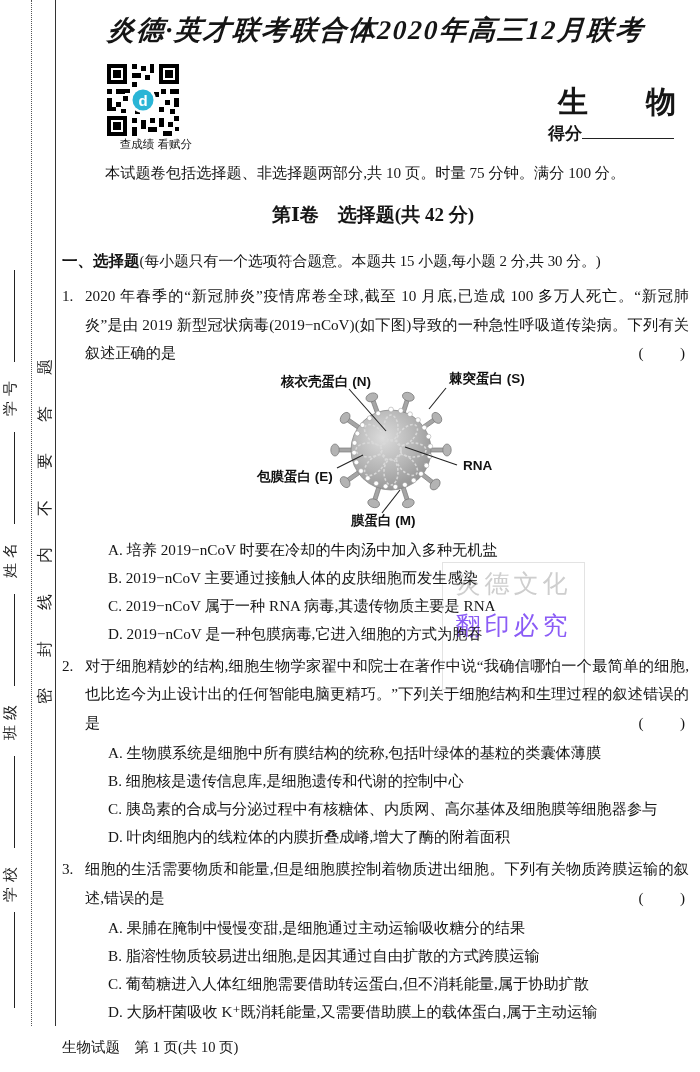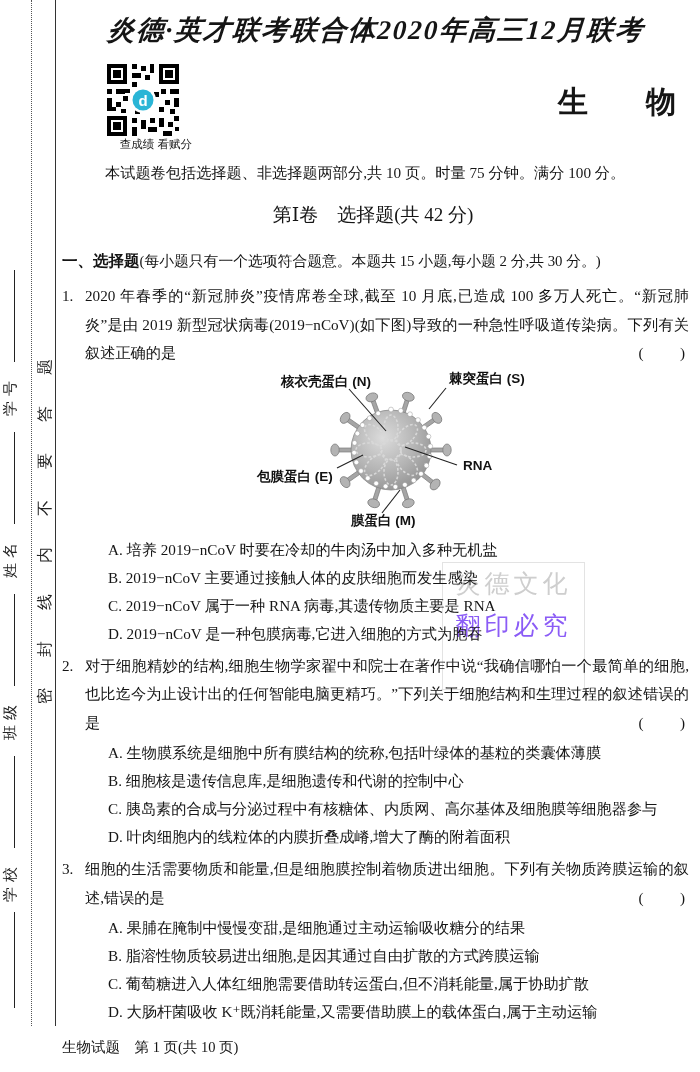--- a/index.html
+++ b/index.html
@@ -27,21 +27,21 @@
   .qr-wrap{position:absolute;left:105px;top:62px;width:76px;}
   .qr-caption{position:absolute;left:100px;top:137px;width:92px;font-size:11.5px;
               font-family:"Liberation Sans","DejaVu Sans",sans-serif;white-space:nowrap;text-align:right;}
   .subject-title{position:absolute;left:62px;right:10px;top:82px;text-align:right;
                  font-size:30px;font-weight:700;letter-spacing:14px;}
   .score-line{position:absolute;left:548px;top:120px;font-size:17px;font-weight:600;}
   .score-blank{width:92px;height:18px;border-bottom:1.3px solid #222;}
 
   .intro{position:absolute;left:105px;top:163px;width:580px;font-size:15.2px;}
   .section-heading{position:absolute;left:56px;right:10px;top:202px;text-align:center;
-                   font-size:19px;font-weight:400;}
+                   font-size:19px;font-weight:700;}
   .part-heading{position:absolute;left:62px;top:251px;width:627px;font-size:14.8px;}
   .part-heading b{font-size:15.5px;}
 
   
   .questions{position:absolute;left:62px;top:282px;width:627px;font-size:15.2px;z-index:2;}
   .q{position:relative;padding-left:23px;}
   .qnum{position:absolute;left:0;top:0;line-height:28.5px;}
   .stem{position:relative;margin:0;line-height:28.5px;text-align:justify;}
   .bracket{position:absolute;right:2px;bottom:0;letter-spacing:2px;}
   .opts{margin:2px 0 0 0;padding-left:23px;line-height:28px;}
@@ -120,20 +120,22 @@
       </g>
       <circle cx="38" cy="38" r="13" fill="#fff"></circle>
       <circle cx="38" cy="38" r="10.5" fill="#2ab5d6"></circle>
       <text x="38" y="44" text-anchor="middle" font-size="15" font-weight="bold" fill="#fff" font-family="Liberation Sans, DejaVu Sans, sans-serif">d</text>
     </svg>
   </div>
   <div class="qr-caption">查成绩  看赋分</div>
 
   <div class="subject-title">生　物</div>
 
+  <div class="score-line"><span>得分</span><span class="blank score-blank"></span>
+  </div>
 
   <div class="intro">本试题卷包括选择题、非选择题两部分,共 10 页。时量 75 分钟。满分 100 分。</div>
 
   <div class="section-heading">第Ⅰ卷　选择题(共 42 分)</div>
 
   <div class="part-heading"><b>一、选择题</b><span>(每小题只有一个选项符合题意。本题共 15 小题,每小题 2 分,共 30 分。)</span>
   </div>
 
   <div class="watermark">
     <div>炎德文化</div>

